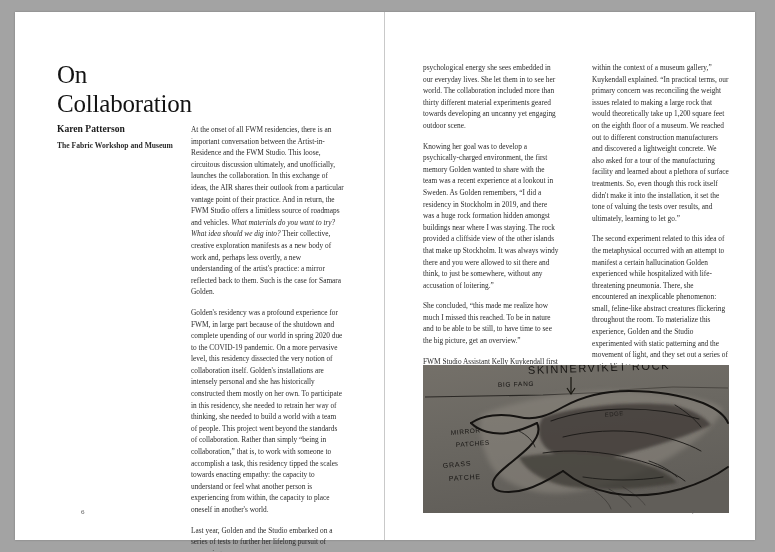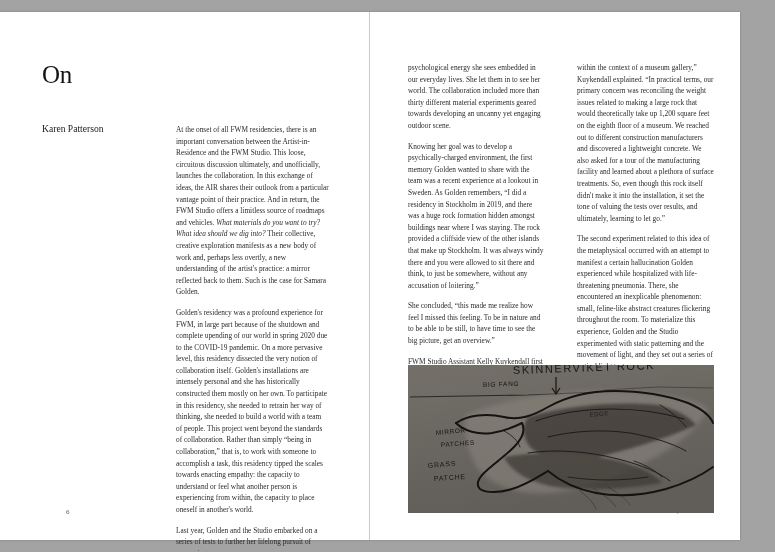--- a/index.html
+++ b/index.html
@@ -9,21 +9,21 @@
   body {
     width: 775px;
     height: 552px;
     background: #a3a3a3;
     font-family: "Liberation Serif", serif;
     overflow: hidden;
   }
 
   .spread {
     position: absolute;
-    left: 0;
+    left: 15px;
     top: 12px;
     width: 740px;
     height: 528px;
     background: #ffffff;
     box-shadow: 0 0 2px rgba(0,0,0,0.25);
     display: flex;
   }
 
   .page {
     position: relative;
@@ -60,20 +60,21 @@
     letter-spacing: -0.2px;
     color: #131313;
     margin: 0;
   }
   .byline {
     position: absolute;
     left: 18px;
     top: 110px;
     width: 165px;
     color: #1b1b1b;
+    font-weight: bold;
   }
   .author-name {
     font-size: 9.6px;
     line-height: 1.45;
     margin: 0 0 4px 0;
   }
   .author-role {
     font-size: 7.6px;
     line-height: 1.5;
     margin: 0;
@@ -147,45 +148,47 @@
 <body>
 
 <div class="spread">
 
   <div class="page page-left">
     <div class="left-inner">
 
       <div class="title-block">
         <h1 class="doc-title">
           <span>On</span><br>
+          <span>Collaboration</span>
         </h1>
       </div>
 
       <div class="byline">
         <p class="author-name">Karen Patterson</p>
+        <p class="author-org">The Fabric Workshop and Museum</p>
       </div>
 
       <div class="col-left-text bodytext">
         <p><span>At the onset of all FWM residencies, there is an important conversation between the Artist-in-Residence and the FWM Studio. This loose, circuitous discussion ultimately, and unofficially, launches the collaboration. In this exchange of ideas, the AIR shares their outlook from a particular vantage point of their practice. And in return, the FWM Studio offers a limitless source of roadmaps and vehicles. </span><em>What materials do you want to try? What idea should we dig into?</em><span> Their collective, creative exploration manifests as a new body of work and, perhaps less overtly, a new understanding of the artist's practice: a mirror reflected back to them. Such is the case for Samara Golden.</span></p>
         <p>Golden's residency was a profound experience for FWM, in large part because of the shutdown and complete upending of our world in spring 2020 due to the COVID-19 pandemic. On a more pervasive level, this residency dissected the very notion of collaboration itself. Golden's installations are intensely personal and she has historically constructed them mostly on her own. To participate in this residency, she needed to retrain her way of thinking, she needed to build a world with a team of people. This project went beyond the standards of collaboration. Rather than simply “being in collaboration,” that is, to work with someone to accomplish a task, this residency tipped the scales towards enacting empathy: the capacity to understand or feel what another person is experiencing from within, the capacity to place oneself in another's world.</p>
         <p>Last year, Golden and the Studio embarked on a series of tests to further her lifelong pursuit of conveying an unseen</p>
       </div>
 
       <div class="folio folio-left">6</div>
     </div>
   </div>
 
   <div class="page page-right">
     <div class="right-inner">
 
       <div class="two-col">
         <div class="col bodytext">
           <p>psychological energy she sees embedded in our everyday lives. She let them in to see her world. The collaboration included more than thirty different material experiments geared towards developing an uncanny yet engaging outdoor scene.</p>
           <p>Knowing her goal was to develop a psychically-charged environment, the first memory Golden wanted to share with the team was a recent experience at a lookout in Sweden. As Golden remembers, “I did a residency in Stockholm in 2019, and there was a huge rock formation hidden amongst buildings near where I was staying. The rock provided a cliffside view of the other islands that make up Stockholm. It was always windy there and you were allowed to sit there and think, to just be somewhere, without any accusation of loitering.”</p>
-          <p>She concluded, “this made me realize how feel I missed this feeling. To be in nature and to be able to be still, to have time to see the big picture, get an overview.”</p>
+          <p>She concluded, “this made me realize how much I missed this reached. To be in nature and to be able to be still, to have time to see the big picture, get an overview.”</p>
           <p>FWM Studio Assistant Kelly Kuykendall first approached the task of recreating that feeling. “The goal was to create a landscape</p>
         </div>
         <div class="col bodytext">
           <p>within the context of a museum gallery,” Kuykendall explained. “In practical terms, our primary concern was reconciling the weight issues related to making a large rock that would theoretically take up 1,200 square feet on the eighth floor of a museum. We reached out to different construction manufacturers and discovered a lightweight concrete. We also asked for a tour of the manufacturing facility and learned about a plethora of surface treatments.  So, even though this rock itself didn't make it into the installation, it set the tone of valuing the tests over results, and ultimately, learning to let go.”</p>
           <p>The second experiment related to this idea of the metaphysical occurred with an attempt to manifest a certain hallucination Golden experienced while hospitalized with life-threatening pneumonia. There, she encountered an inexplicable phenomenon: small, feline-like abstract creatures flickering throughout the room. To materialize this experience, Golden and the Studio experimented with static patterning and the movement of light, and they set out a series of optical light tests.</p>
         </div>
       </div>
 
       <div class="figure">
         <svg viewBox="0 0 306 148" preserveAspectRatio="none">

